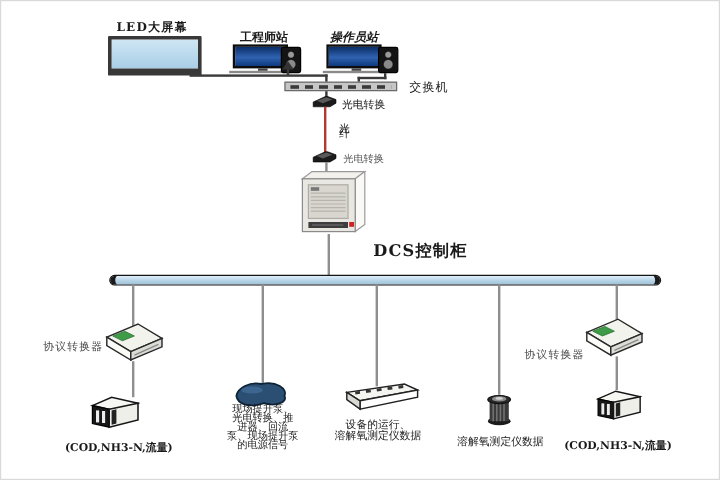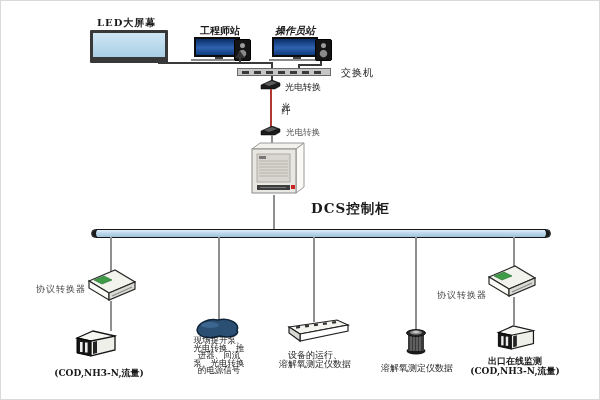--- a/index.html
+++ b/index.html
@@ -147,25 +147,25 @@
     </svg>
   </div>
   <div class="lbl lbl-b center" style="left:36px;top:366px;width:124px;font-size:9px;">(COD,NH3-N,流量)</div>
 
   <div class="abs" style="left:192px;top:315px;">
     <svg width="50" height="26" viewBox="0 0 50 26">
       <path d="M4,14 C5,7 15,2 25,4 C37,1 47,8 44,14 C47,19 37,23 27,20 C15,24 5,21 4,14 Z" fill="#2b4f72" stroke="#0e2438" stroke-width="1.5"></path>
       <ellipse cx="17" cy="9" rx="9" ry="3" fill="#4a79a8" opacity="0.55"></ellipse>
     </svg>
   </div>
-  <div class="abs center" style="left:170px;top:337px;width:96px;font-size:8.5px;line-height:7.6px;font-family:Liberation Mono, monospace;">
+  <div class="abs center" style="left:170px;top:337px;width:96px;font-size:8.5px;line-height:7.6px;">
     <div>现场提升泵、</div>
     <div>光电转换、推</div>
     <div>进器、回流</div>
-    <div>泵、光电转换</div>
+    <div>泵、现场提升泵</div>
     <div>的电源信号</div>
   </div>
 
   <div class="abs" style="left:286px;top:317px;">
     <svg width="64" height="28" viewBox="0 0 64 28">
       <polygon points="2,9 50,2 61,7 13,16" fill="#f4f4f0" stroke="#222" stroke-width="1.2"></polygon>
       <polygon points="13,16 61,7 61,13 13,23" fill="#ffffff" stroke="#222" stroke-width="1.2"></polygon>
       <polygon points="2,9 13,16 13,23 2,15" fill="#d9d9d4" stroke="#222" stroke-width="1.2"></polygon>
       <rect x="9" y="8" width="4" height="2.4" fill="#333" transform="rotate(-8 11 9)"></rect>
       <rect x="18" y="6.8" width="4" height="2.4" fill="#333" transform="rotate(-8 20 8)"></rect>
@@ -209,16 +209,15 @@
   <div class="abs" style="left:490px;top:322px;">
     <svg width="48" height="30" viewBox="0 0 52 30">
       <polygon points="8,9 24,2 46,7 30,14" fill="#f6f6f2" stroke="#161616" stroke-width="1.3"></polygon>
       <polygon points="8,9 22,12 22,27 8,24" fill="#181818" stroke="#000" stroke-width="1"></polygon>
       <rect x="11" y="13" width="2.6" height="10" fill="#ededed"></rect>
       <rect x="16" y="13.5" width="2.6" height="10" fill="#ededed"></rect>
       <polygon points="22,12 46,7 46,21 22,27" fill="#efefe9" stroke="#161616" stroke-width="1.3"></polygon>
       <polygon points="24,13 28,12 28,24 24,25" fill="#222"></polygon>
     </svg>
   </div>
-  <div class="lbl lbl-b center" style="left:460px;top:354px;width:108px;font-size:9px;">出口在线监测</div>
   <div class="lbl lbl-b center" style="left:452px;top:364px;width:124px;font-size:9px;">(COD,NH3-N,流量)</div>
 
 </div>
 
 </body></html>

